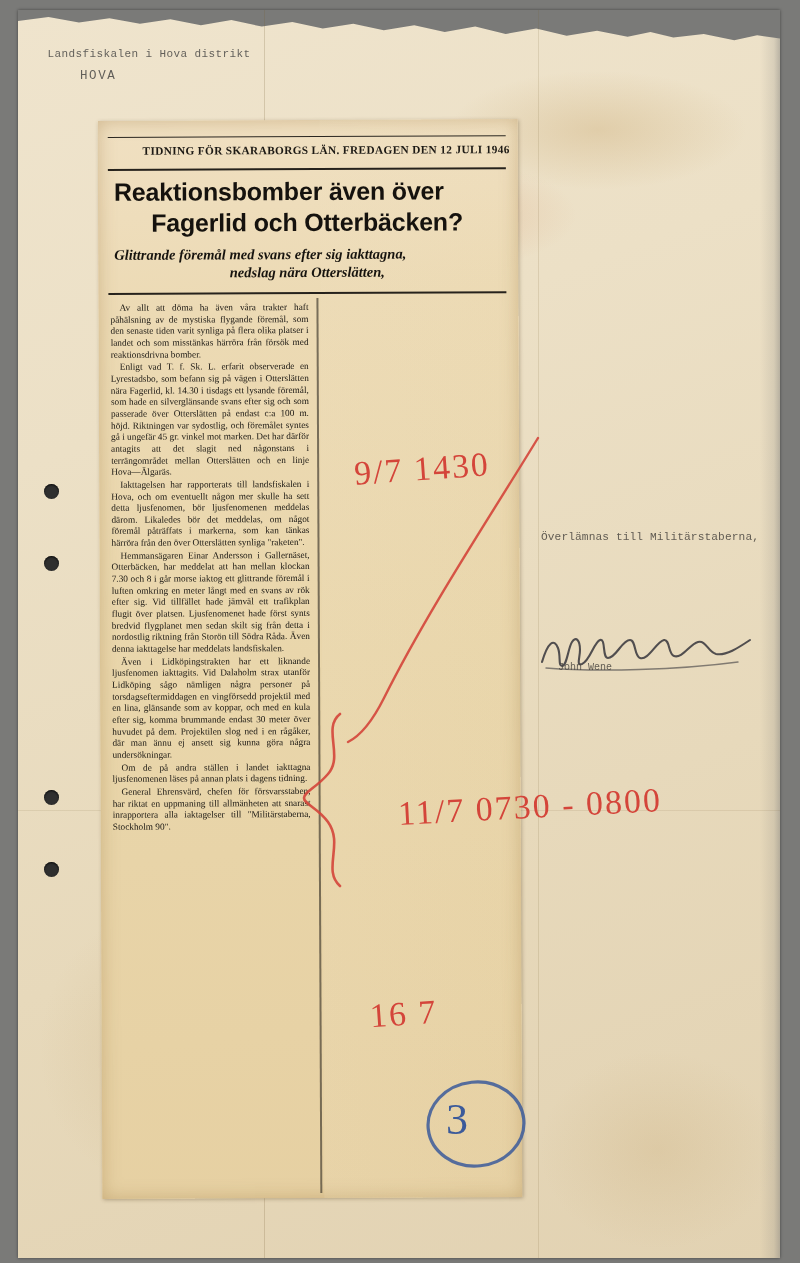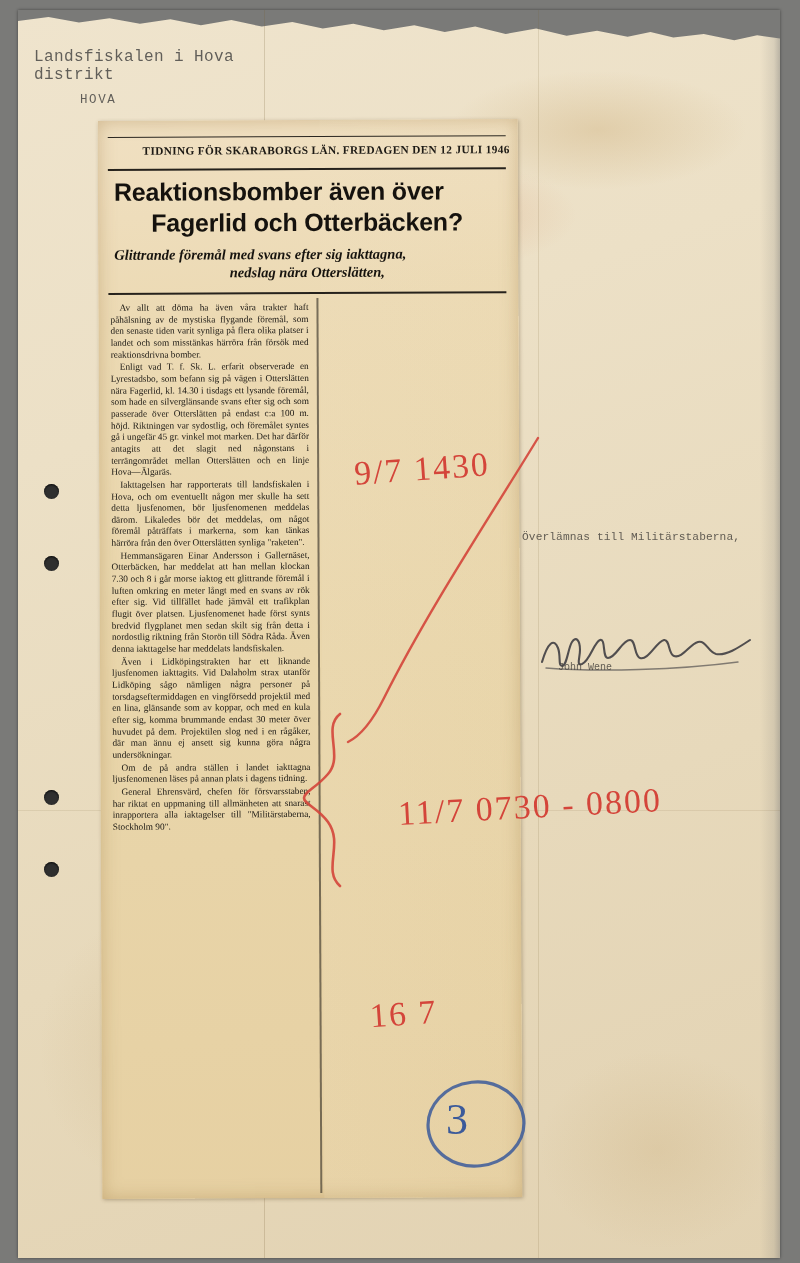--- a/index.html
+++ b/index.html
@@ -61,21 +61,21 @@
   
   #stamp {
     position: absolute;
     left: 16px;
     top: 38px;
     width: 230px;
     font-family: "Liberation Mono", monospace;
     color: #3a3a3a;
     opacity: .78;
   }
-  #stamp .line1 { font-size: 16px; letter-spacing: .4px; }
+  #stamp .line1 { font-size: 11px; letter-spacing: .4px; text-align: center; }
   #stamp .line2 { font-size: 12.5px; letter-spacing: 1.6px; margin-left: 46px; margin-top: 9px; }
 
   
   #clipping {
     position: absolute;
     left: 82px;
     top: 110px;
     width: 420px;
     height: 1078px;
     background: linear-gradient(175deg, #f0e0c2 0%, #ecdab4 18%, #e9d6ab 50%, #e6d0a2 100%);
@@ -187,20 +187,21 @@
     position: absolute;
     left: 470px;
     top: 518px;
     width: 290px;
     font-family: "Liberation Mono", monospace;
     font-size: 11.2px;
     line-height: 1.72;
     color: #4a4640;
     opacity: .85;
     letter-spacing: .1px;
+    text-align: center;
   }
   #typed-note .indent1 { margin-left: 34px; }
 
   #typed-signature-name {
     position: absolute;
     left: 540px;
     top: 652px;
     font-family: "Liberation Mono", monospace;
     font-size: 10px;
     color: #4a4640;

